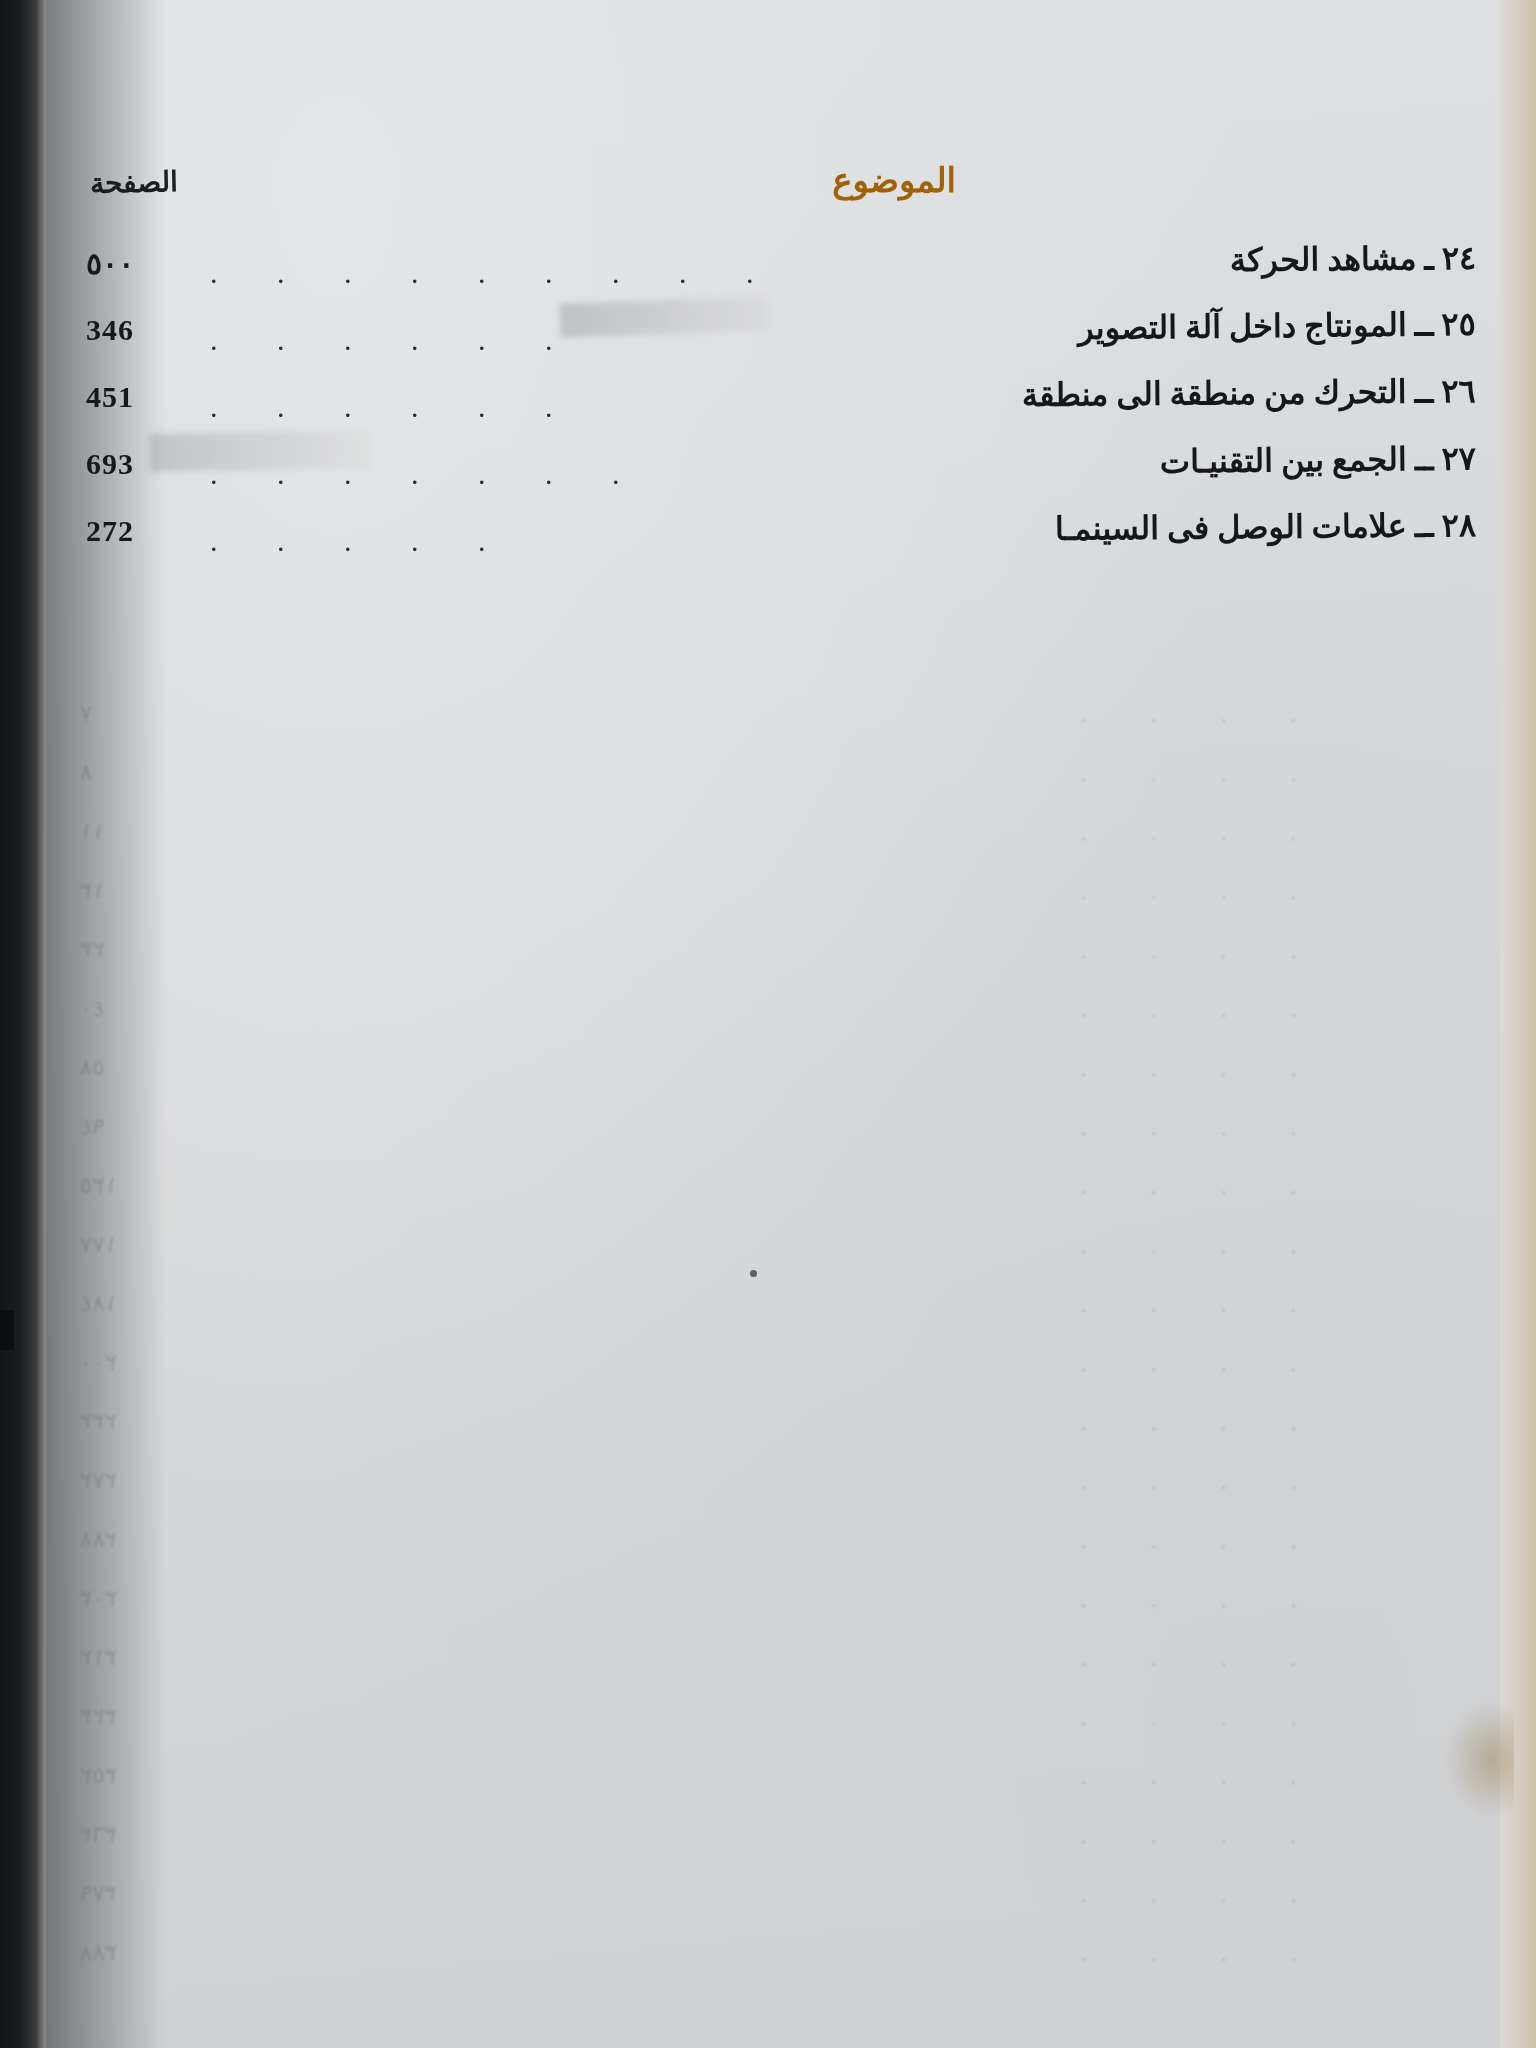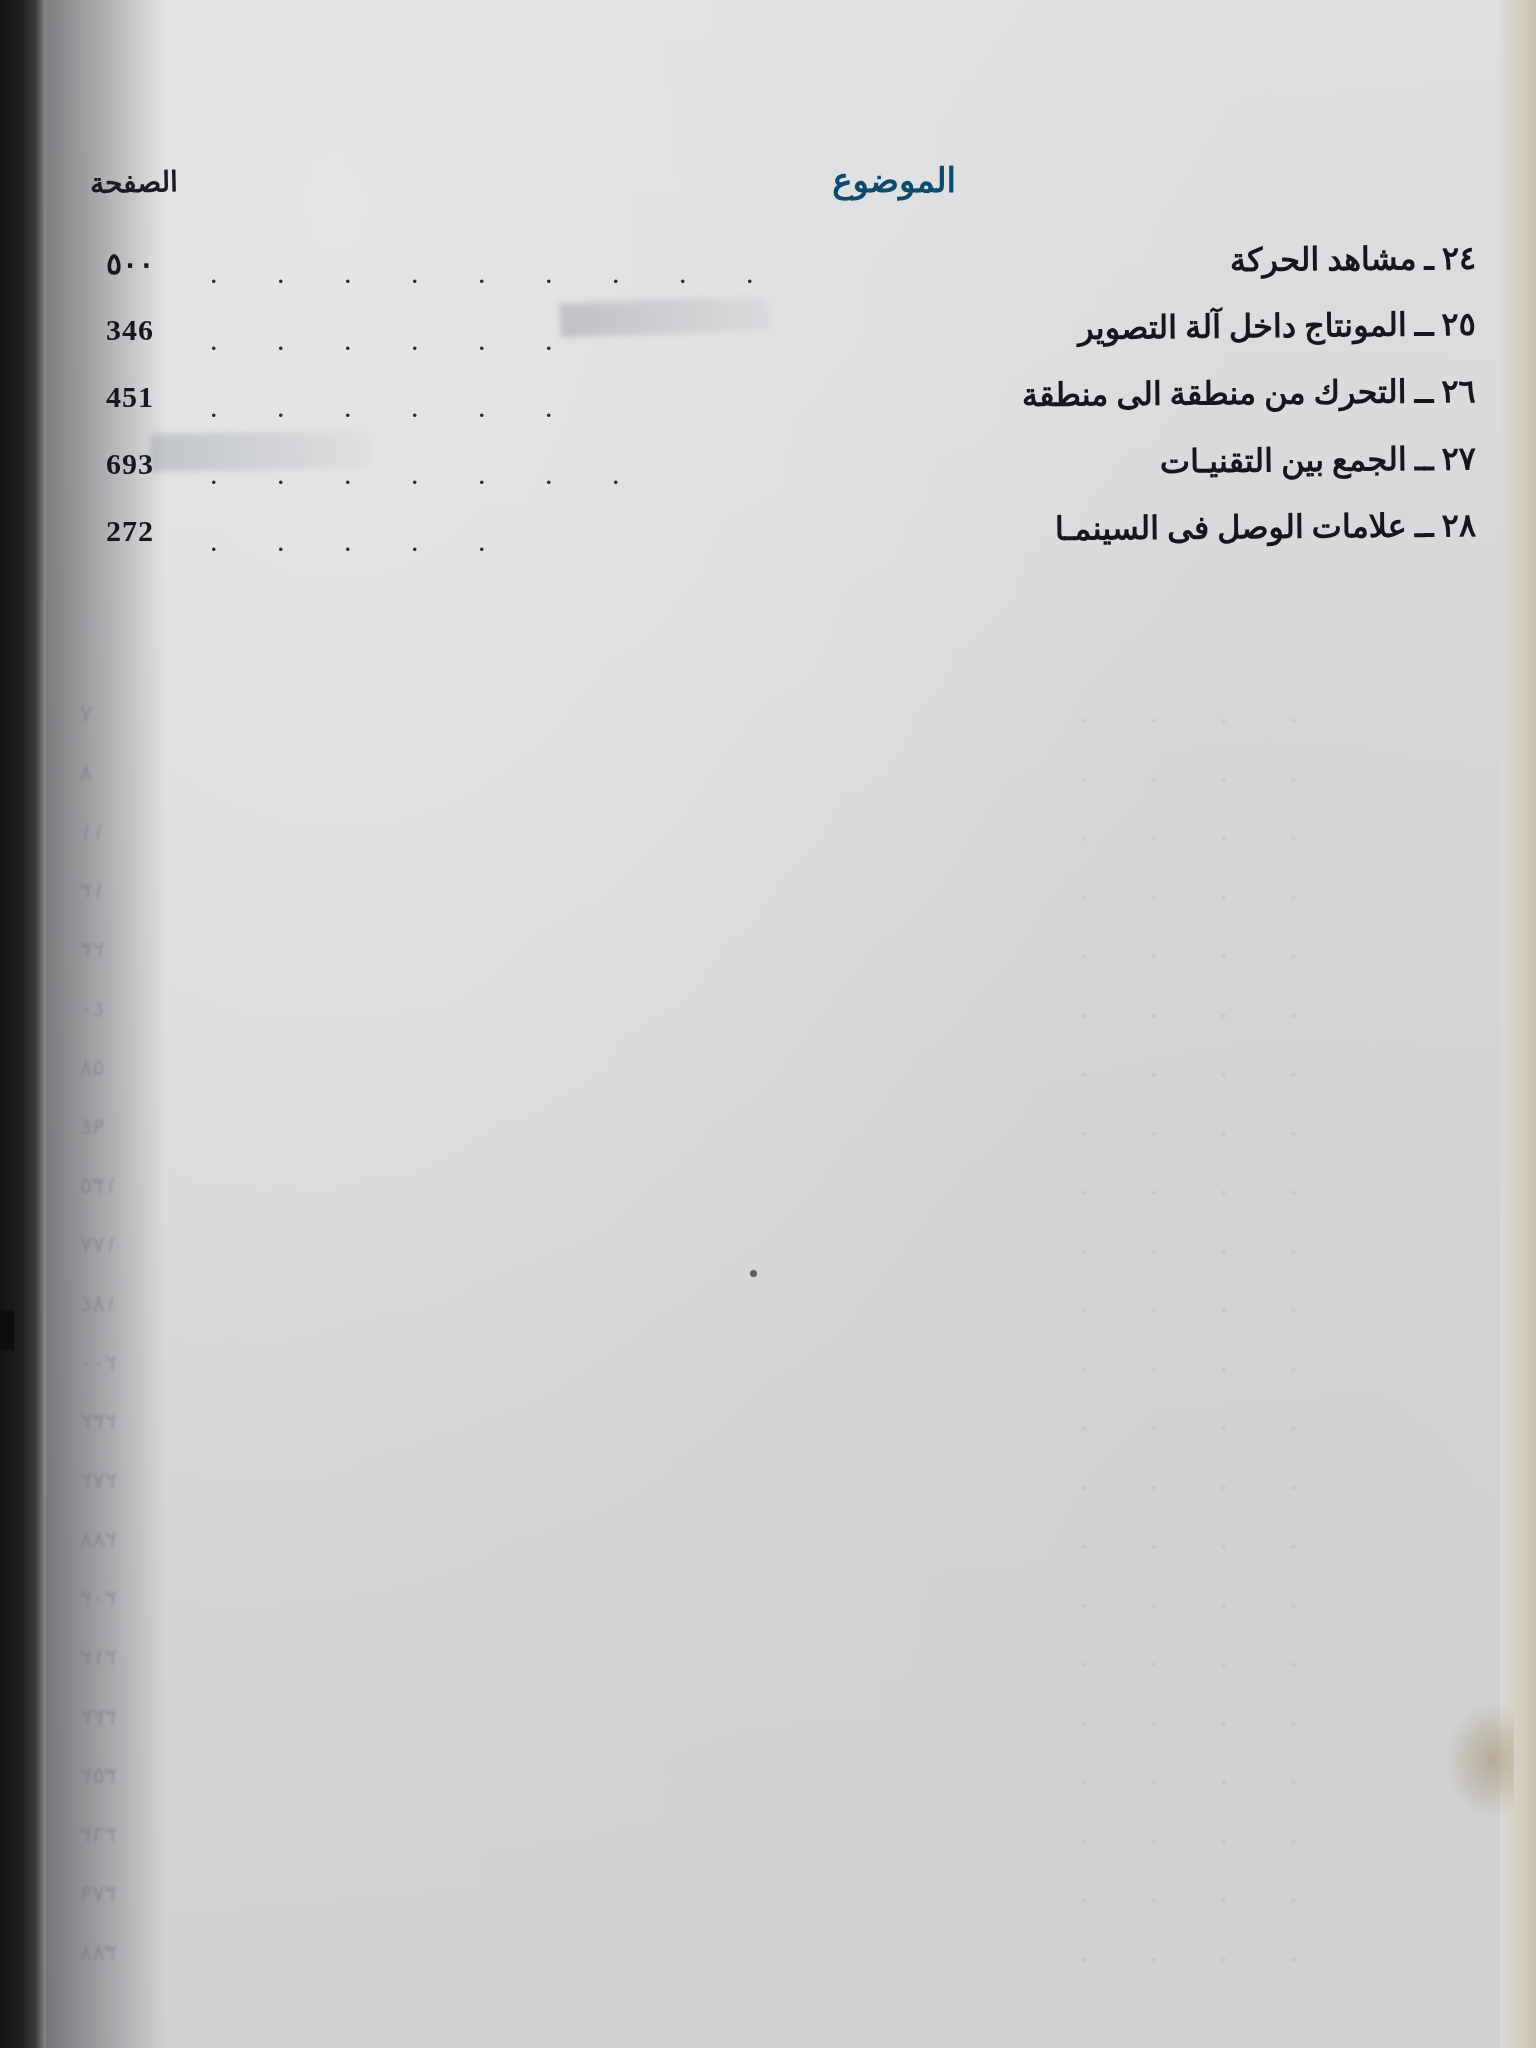--- a/index.html
+++ b/index.html
@@ -80,21 +80,21 @@
     left: 60px;
     right: 60px;
     height: 52px;
   }
   .header .col-subject {
     position: absolute;
     right: 520px;
     top: 0;
     font-size: 34px;
     font-weight: bold;
-    color: #0c4a6e;
+    color: #a16207;
     letter-spacing: 0px;
   }
   .header .col-page {
     position: absolute;
     left: 30px;
     top: 6px;
     font-size: 28px;
     font-weight: bold;
     color: #1a1c20;
     transform: rotate(-1.2deg);
@@ -133,21 +133,20 @@
     white-space: nowrap;
   }
   .entry .pg {
     position: absolute;
     left: 26px;
     top: 8px;
     font-size: 30px;
     font-weight: bold;
     color: #16181c;
     letter-spacing: 1px;
-    margin-left: 20px;
   }
   
   .entry:nth-child(1) .title { transform: rotate(-0.5deg); }
   .entry:nth-child(2) .title { transform: rotate(-0.6deg); }
   .entry:nth-child(3) .title { transform: rotate(-0.5deg); }
   .entry:nth-child(4) .title { transform: rotate(-0.6deg); }
   .entry:nth-child(5) .title { transform: rotate(-0.5deg); }
 
   
   .bleed {

